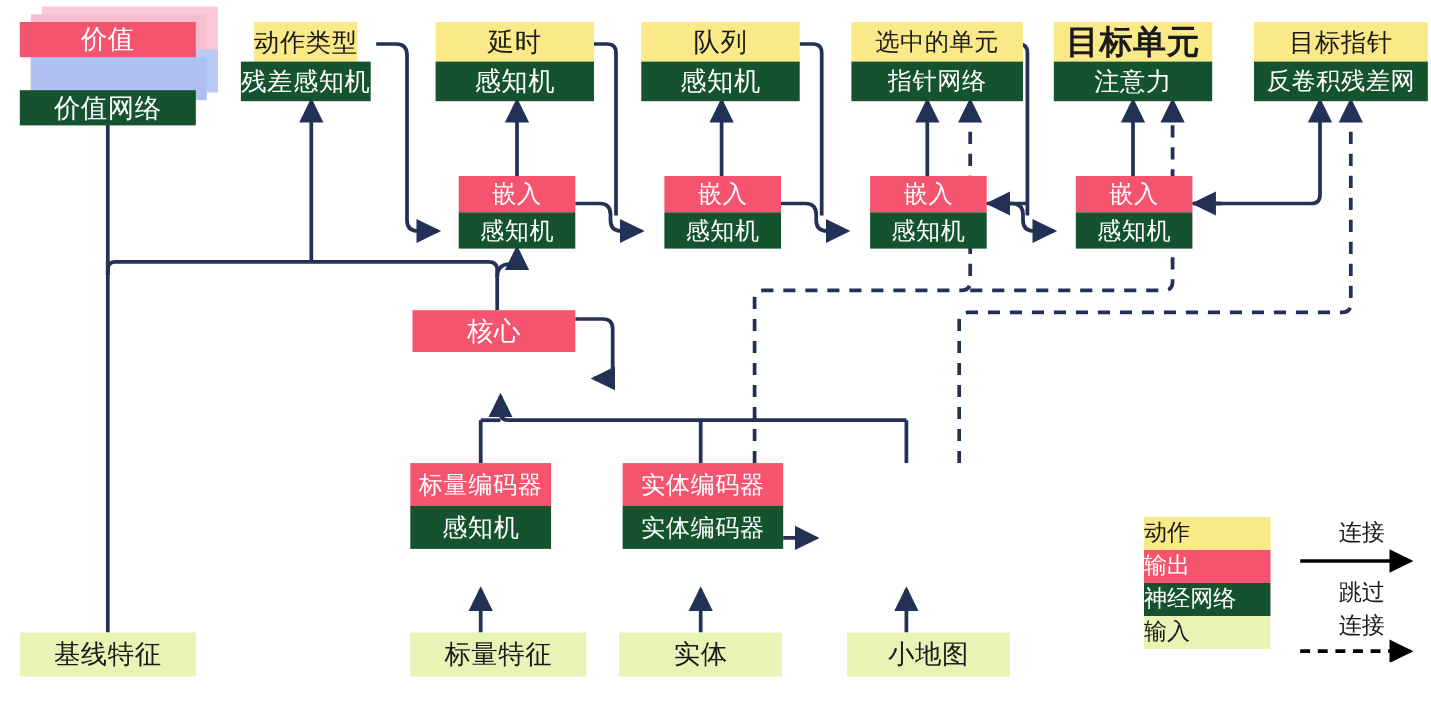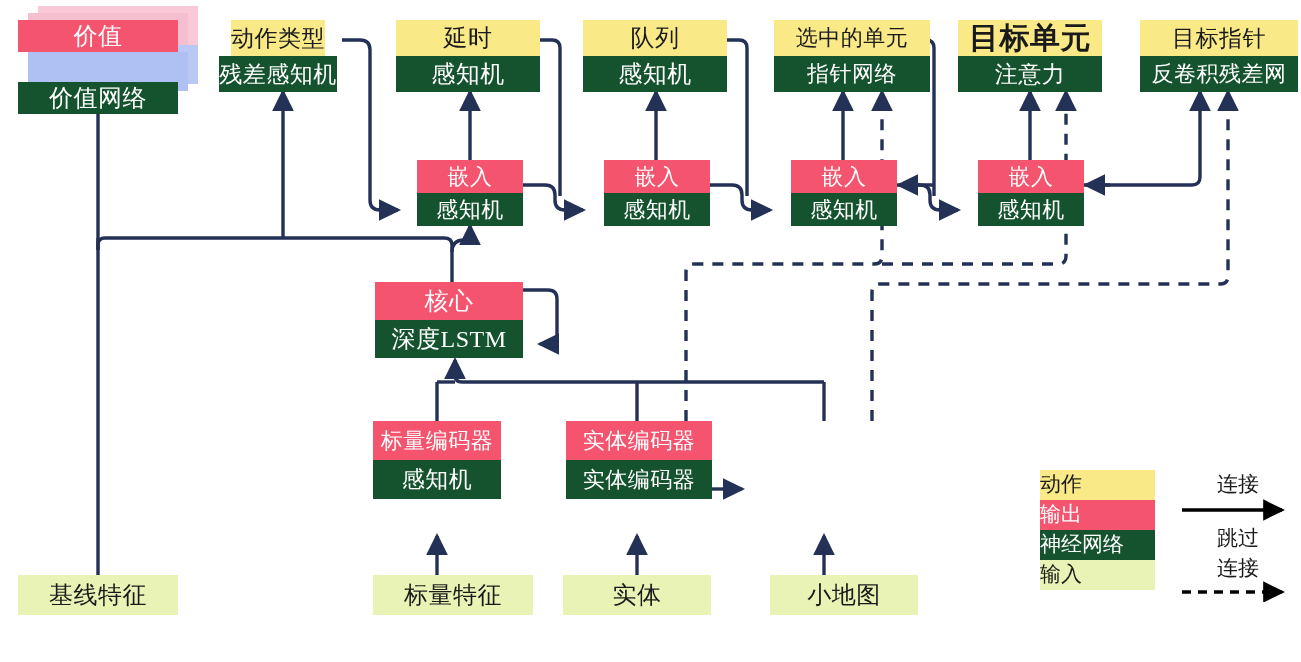--- a/index.html
+++ b/index.html
@@ -140,21 +140,20 @@
     <div class="row r-net" style="height:33px;font-size:22px;">感知机</div>
   </div>
 
   <div class="node" style="left:978px;top:160px;width:106px;height:66px;z-index:2;">
     <div class="row r-output" style="height:33px;font-size:22px;">嵌入</div>
     <div class="row r-net" style="height:33px;font-size:22px;">感知机</div>
   </div>
 
   <div class="node" style="left:375px;top:282px;width:148px;height:76px;z-index:2;">
     <div class="row r-output" style="height:38px;font-size:24px;">核心</div>
-    <div class="row r-net" style="height:38px;font-size:24px;">深度LSTM</div>
   </div>
 
   <div class="node" style="left:373px;top:421px;width:128px;height:78px;z-index:2;">
     <div class="row r-output" style="height:39px;font-size:22px;">标量编码器</div>
     <div class="row r-net" style="height:39px;font-size:23px;">感知机</div>
   </div>
 
   <div class="node" style="left:566px;top:421px;width:146px;height:78px;z-index:2;">
     <div class="row r-output" style="height:39px;font-size:22px;">实体编码器</div>
     <div class="row r-net" style="height:39px;font-size:22px;">实体编码器</div>

